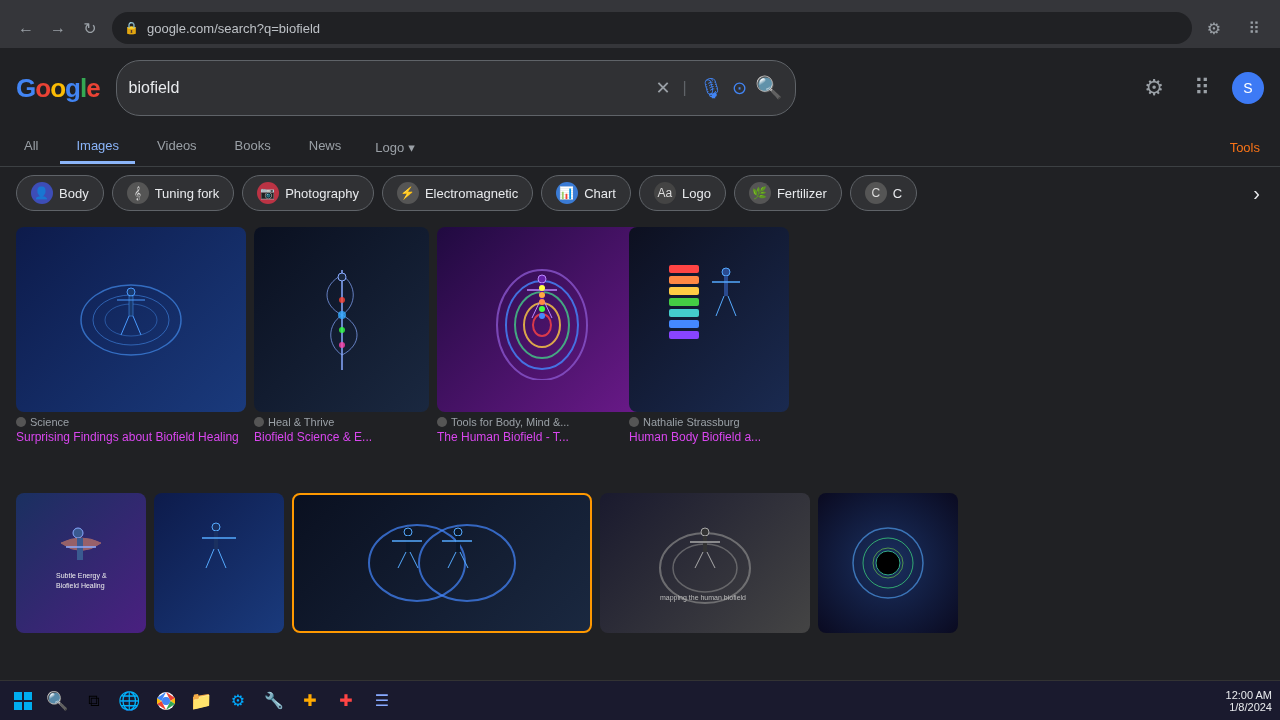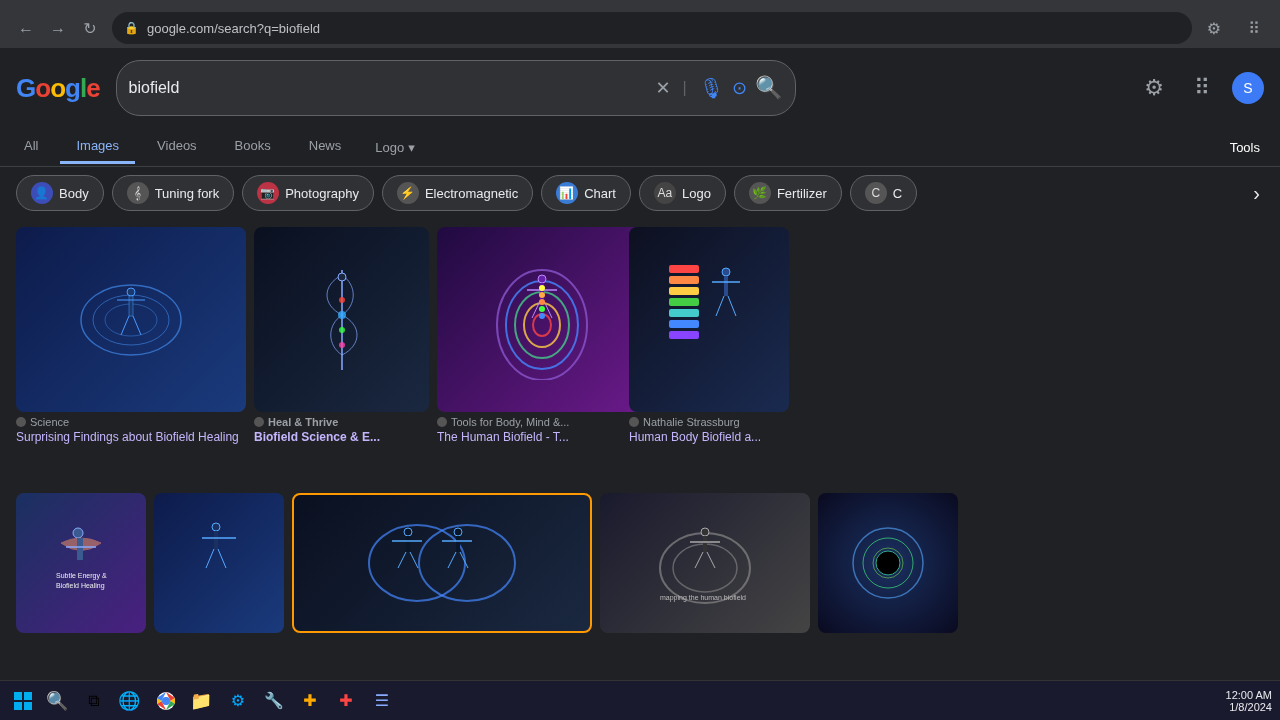--- a/index.html
+++ b/index.html
@@ -145,21 +145,21 @@
       font-size: 22px;
       cursor: pointer;
       width: 36px;
       height: 36px;
       display: flex;
       align-items: center;
       justify-content: center;
       border-radius: 50%;
     }
     .tools-btn {
-      color: #ffffff;
+      color: #f97316;
       font-size: 13px;
       padding: 6px 12px;
       border-radius: 4px;
       cursor: pointer;
       background: transparent;
       border: none;
     }
 
     
     .nav-tabs {
@@ -262,21 +262,21 @@
     }
     .img-source {
       color: #9aa0a6;
       font-size: 11px;
       margin-top: 4px;
       display: flex;
       align-items: center;
       gap: 4px;
     }
     .img-title {
-      color: #c4b5fd;
+      color: #d946ef;
       font-size: 12px;
       margin-top: 2px;
       max-width: 100%;
       overflow: hidden;
       text-overflow: ellipsis;
       white-space: nowrap;
     }
     .source-dot {
       width: 10px;
       height: 10px;
@@ -455,21 +455,21 @@
         </svg>
       </div>
       <div class="img-source">
         <span class="source-dot"></span>
         <span>Science</span>
       </div>
       <div class="img-title">Surprising Findings about Biofield Healing</div>
     </div>
 
 
-    <div class="img-card" style="width:175px;font-weight:bold;">
+    <div class="img-card" style="width:175px;">
       <div class="img-thumb img-3" style="width:175px;height:185px;">
         <svg width="80" height="110" viewBox="0 0 80 110">
 
           <line x1="40" y1="5" x2="40" y2="105" stroke="#8af" stroke-width="1.5"></line>
           <path d="M40,10 C20,20 20,40 40,50 C60,60 60,80 40,90" stroke="#8af" stroke-width="1" fill="none" opacity="0.7"></path>
           <path d="M40,10 C55,20 55,40 40,50 C25,60 25,80 40,90" stroke="#8af" stroke-width="1" fill="none" opacity="0.7"></path>
           <rect x="36" y="8" width="8" height="8" rx="4" fill="#1a2840" stroke="#8af" stroke-width="1"></rect>
           <circle cx="40" cy="50" fill="#3af" r="4" opacity="0.8"></circle>
           <circle cx="40" cy="35" fill="#f43" r="3" opacity="0.8"></circle>
           <circle cx="40" cy="65" fill="#3f4" r="3" opacity="0.8"></circle>

